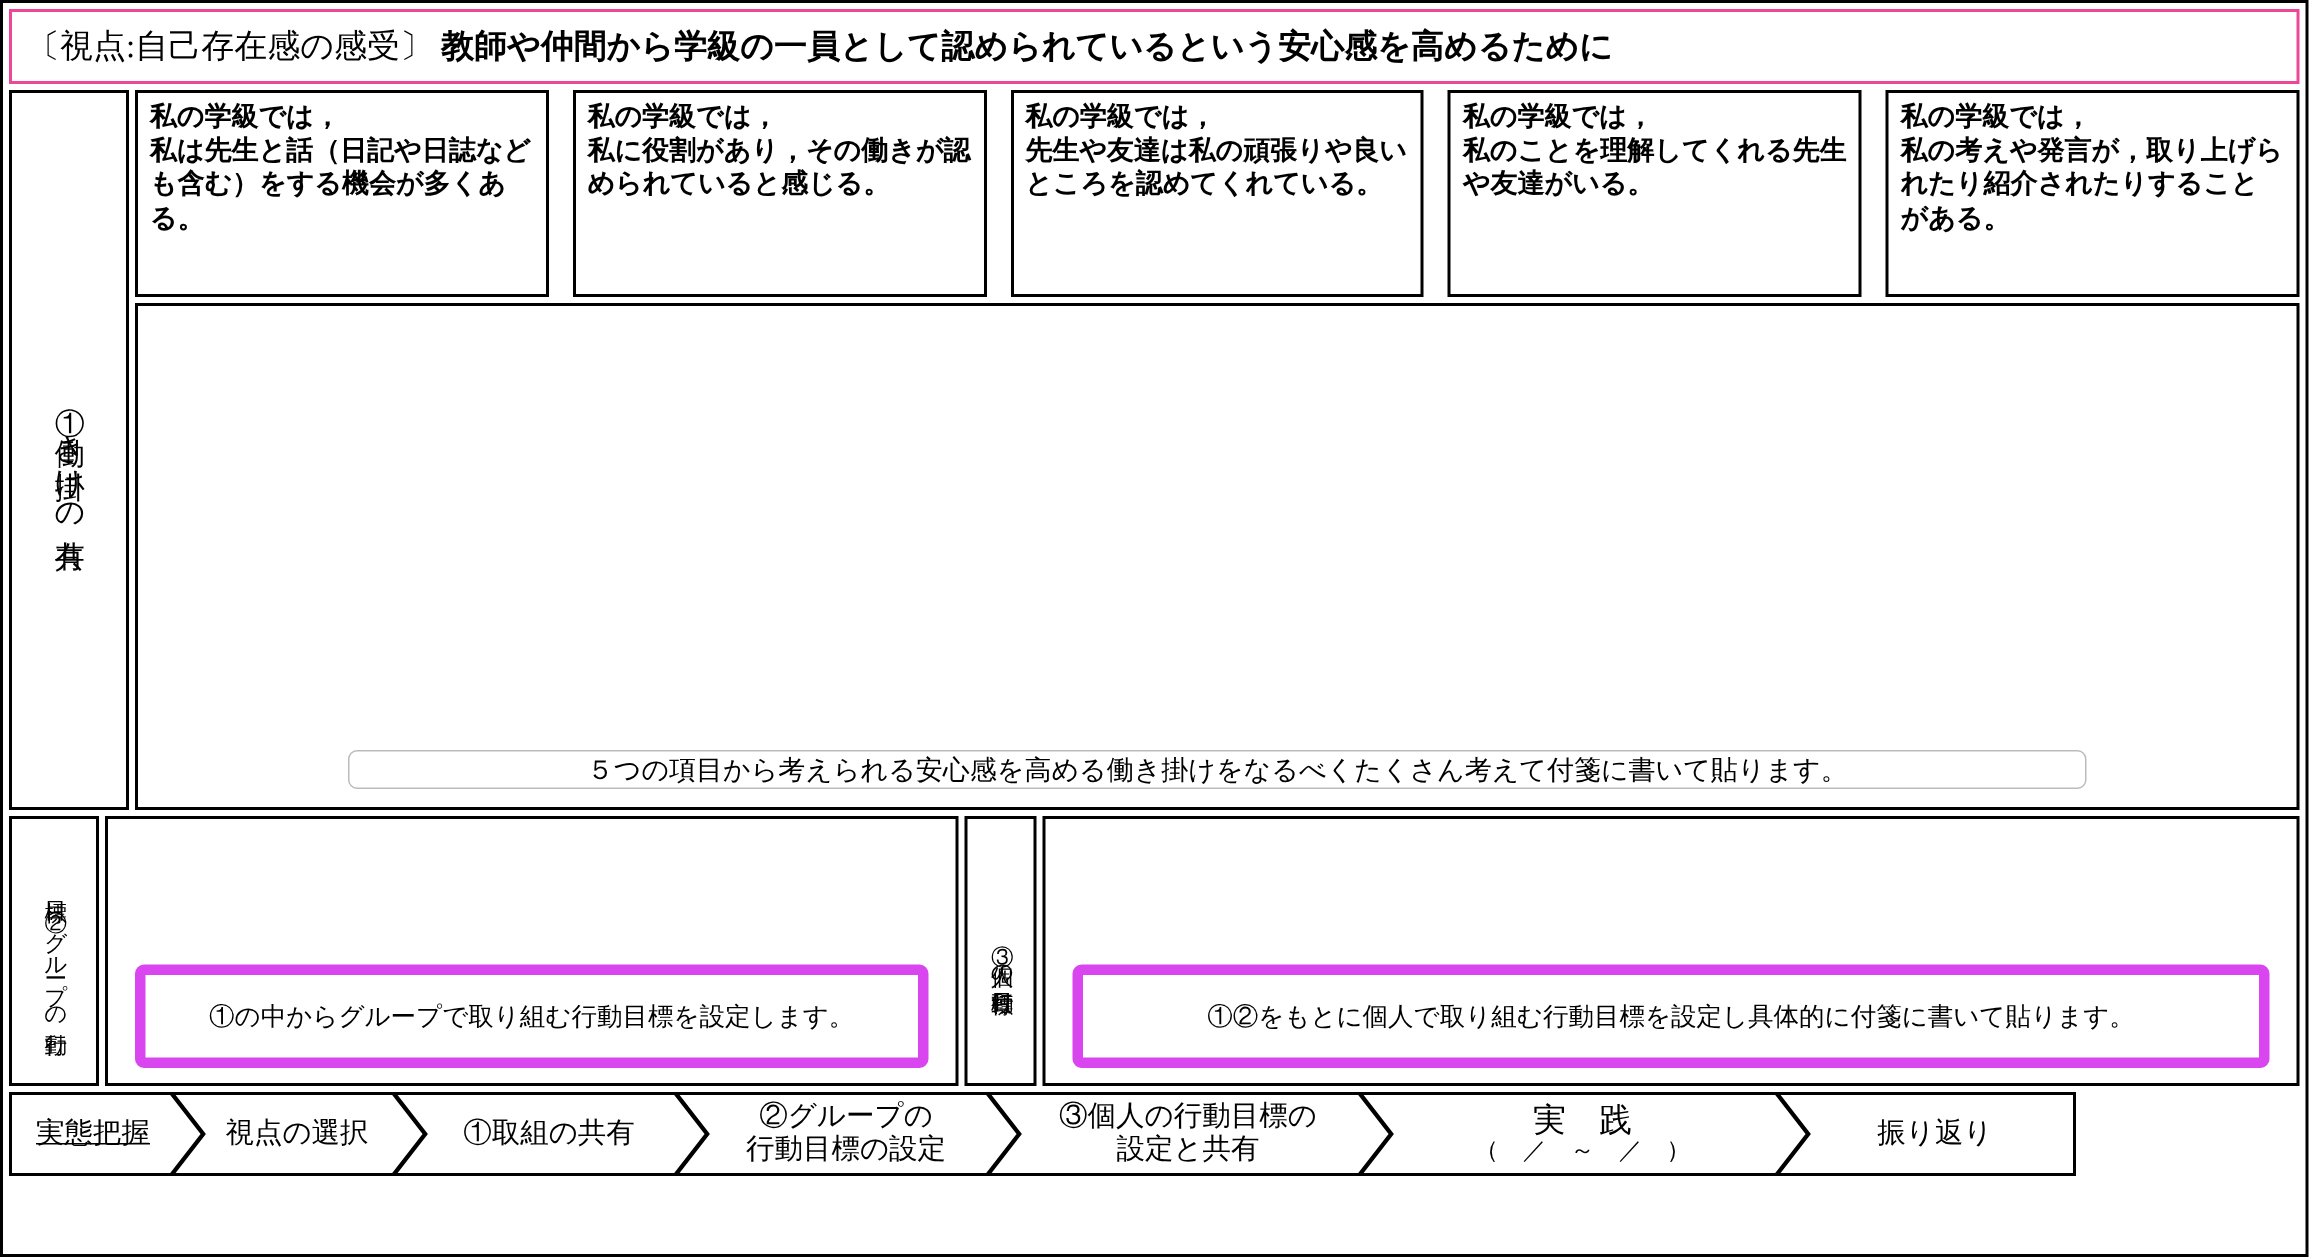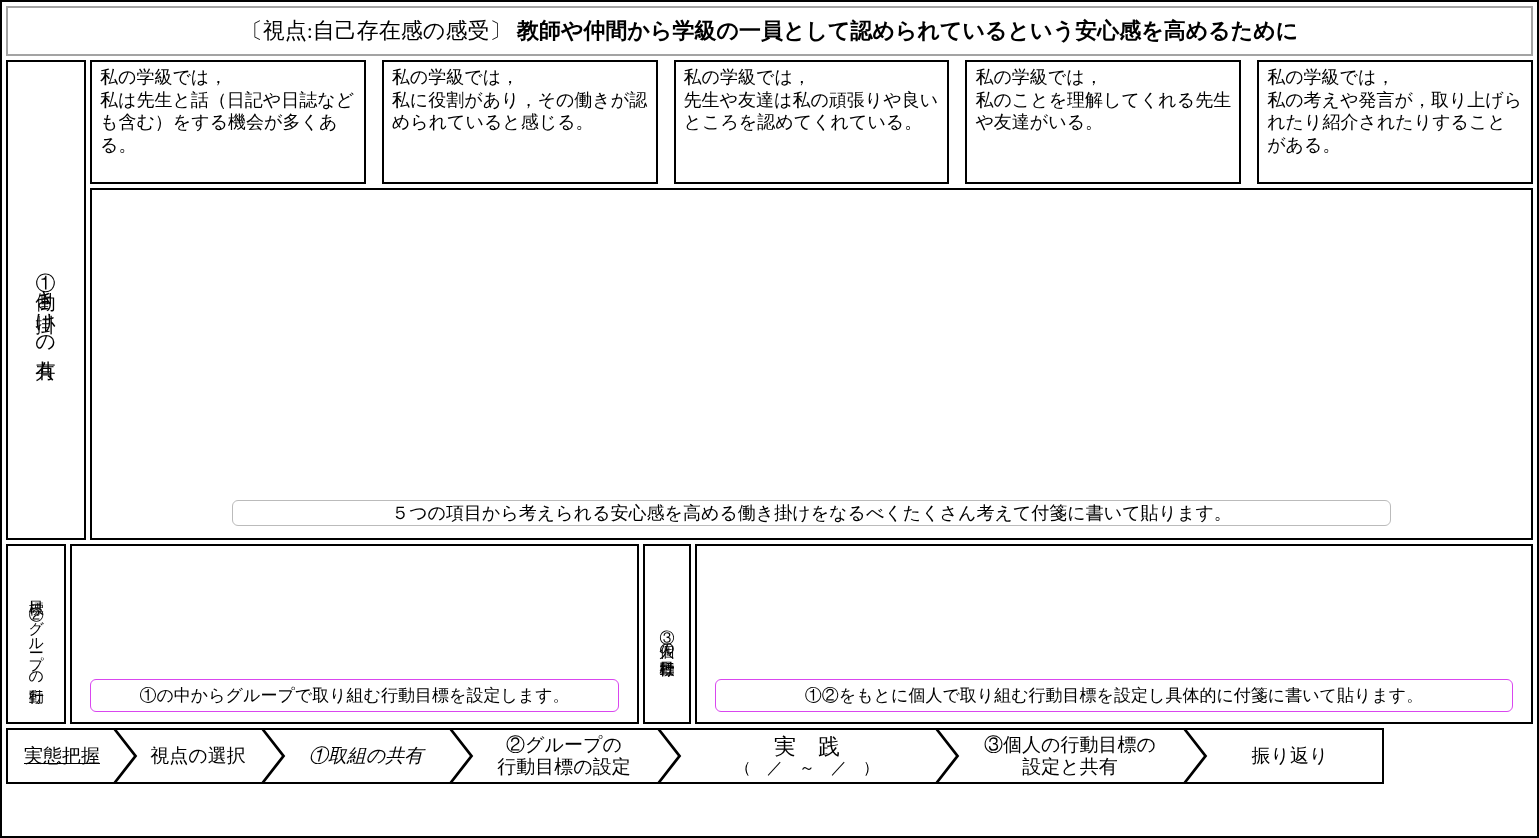--- a/index.html
+++ b/index.html
@@ -13,24 +13,23 @@
   }
   .page {
     width: 1539px;
     height: 838px;
     border: 2px solid #000;
     position: relative;
     background: #fff;
   }
   .header {
     margin: 4px;
-    border: 2px solid #a3a3a3;
+    border: 2px solid #ec4899;
     padding: 8px 10px;
     font-size: 22px;
-    text-align: center;
   }
   .header .prefix { font-weight: normal; }
   .header .main-title { font-weight: bold; }
   .row1 {
     display: flex;
     margin: 0 4px 4px 4px;
     gap: 4px;
     height: 480px;
   }
   .side-label {
@@ -47,21 +46,22 @@
   .side-label span { writing-mode: vertical-rl; text-orientation: upright; }
   .row1-right {
     flex: 1;
     display: flex;
     flex-direction: column;
     gap: 4px;
   }
   .cards {
     display: flex;
     gap: 16px;
-    height: 124px;
+    height: 138px;
+    font-weight: bold;
   }
   .card {
     flex: 1;
     border: 2px solid #000;
     padding: 4px 8px;
     font-size: 18px;
     line-height: 1.25;
   }
   .bigbox {
     flex: 1;
@@ -111,23 +111,23 @@
   .box2 {
     flex: 1;
     border: 2px solid #000;
     position: relative;
   }
   .hintbox2 {
     position: absolute;
     left: 18px;
     right: 18px;
     bottom: 10px;
-    border: 1px solid #d946ef;
+    border: 7px solid #d946ef;
     border-radius: 6px;
-    padding: 4px;
+    padding: 16px;
     text-align: center;
     font-size: 17px;
     font-family: "Meiryo", sans-serif;
     background: #fff;
   }
   .flow {
     height: 56px;
     margin: 0 4px 4px 4px;
     display: flex;
     align-items: stretch;
@@ -215,55 +215,55 @@
           </div>
         </div>
         <div class="step" style="width: 170px; margin-left: -22px;">
           <svg viewBox="0 0 170 56" preserveAspectRatio="none">
             <polygon points="1,1 148,1 169,28 148,55 1,55 22,28" fill="#fff" stroke="#000" stroke-width="2"></polygon>
           </svg>
           <div class="lbl">
             <div>視点の選択</div>
           </div>
         </div>
-        <div class="step" style="width: 210px; margin-left: -22px; font-style: italic;">
+        <div class="step" style="width: 210px; margin-left: -22px;">
           <svg viewBox="0 0 210 56" preserveAspectRatio="none">
             <polygon points="1,1 188,1 209,28 188,55 1,55 22,28" fill="#fff" stroke="#000" stroke-width="2"></polygon>
           </svg>
           <div class="lbl">
             <div>①取組の共有</div>
           </div>
         </div>
         <div class="step" style="width: 230px; margin-left: -22px;">
           <svg viewBox="0 0 230 56" preserveAspectRatio="none">
             <polygon points="1,1 208,1 229,28 208,55 1,55 22,28" fill="#fff" stroke="#000" stroke-width="2"></polygon>
           </svg>
           <div class="lbl">
             <div>②グループの</div>
             <div class="">行動目標の設定</div>
           </div>
         </div>
+        <div class="step" style="width: 270px; margin-left: -22px;">
+          <svg viewBox="0 0 270 56" preserveAspectRatio="none">
+            <polygon points="1,1 248,1 269,28 248,55 1,55 22,28" fill="#fff" stroke="#000" stroke-width="2"></polygon>
+          </svg>
+          <div class="lbl">
+            <div>③個人の行動目標の</div>
+            <div class="">設定と共有</div>
+          </div>
+        </div>
         <div class="step" style="width: 300px; margin-left: -22px;">
           <svg viewBox="0 0 300 56" preserveAspectRatio="none">
             <polygon points="1,1 278,1 299,28 278,55 1,55 22,28" fill="#fff" stroke="#000" stroke-width="2"></polygon>
           </svg>
           <div class="lbl">
             <div style="font-size: 22px;">実　践</div>
             <div class="practice-sub">（　／　～　／　）</div>
           </div>
         </div>
-        <div class="step" style="width: 270px; margin-left: -22px;">
-          <svg viewBox="0 0 270 56" preserveAspectRatio="none">
-            <polygon points="1,1 248,1 269,28 248,55 1,55 22,28" fill="#fff" stroke="#000" stroke-width="2"></polygon>
-          </svg>
-          <div class="lbl">
-            <div>③個人の行動目標の</div>
-            <div class="">設定と共有</div>
-          </div>
-        </div>
         <div class="step last" style="width: 200px; margin-left: -22px;">
           <svg viewBox="0 0 200 56" preserveAspectRatio="none">
             <polygon points="1,1 199,1 199,55 1,55 22,28" fill="#fff" stroke="#000" stroke-width="2"></polygon>
           </svg>
           <div class="lbl">
             <div>振り返り</div>
           </div>
         </div>
       </div>
   </div>

